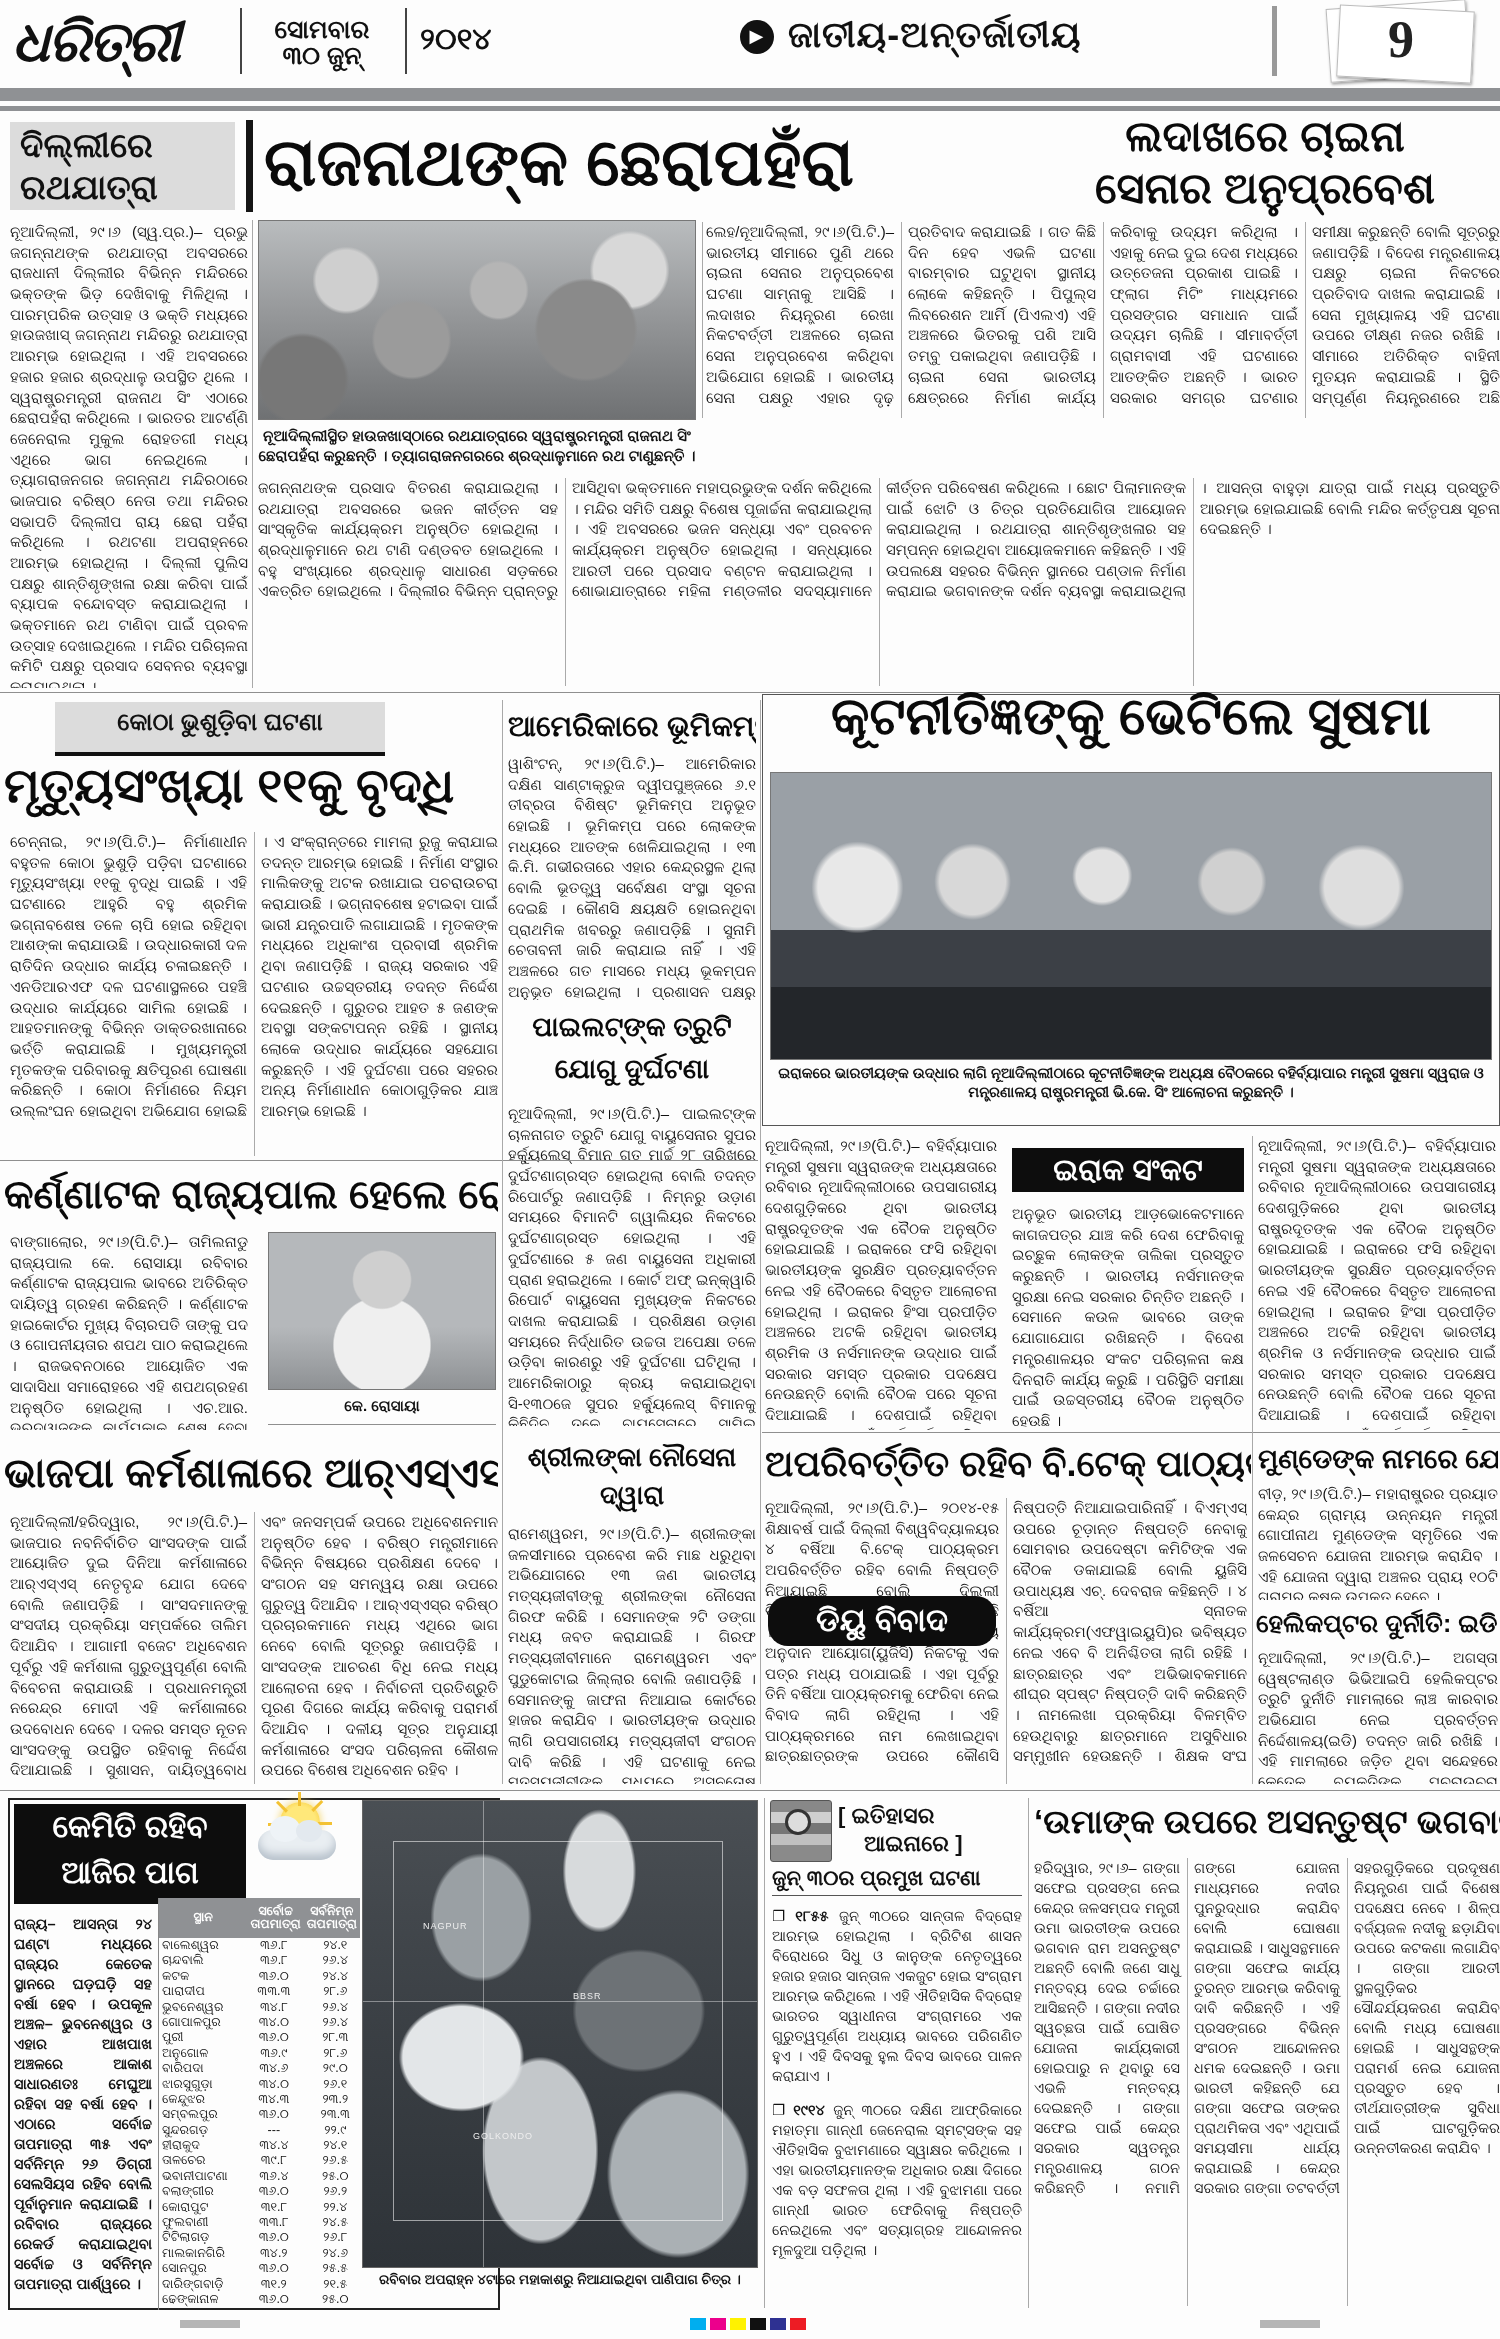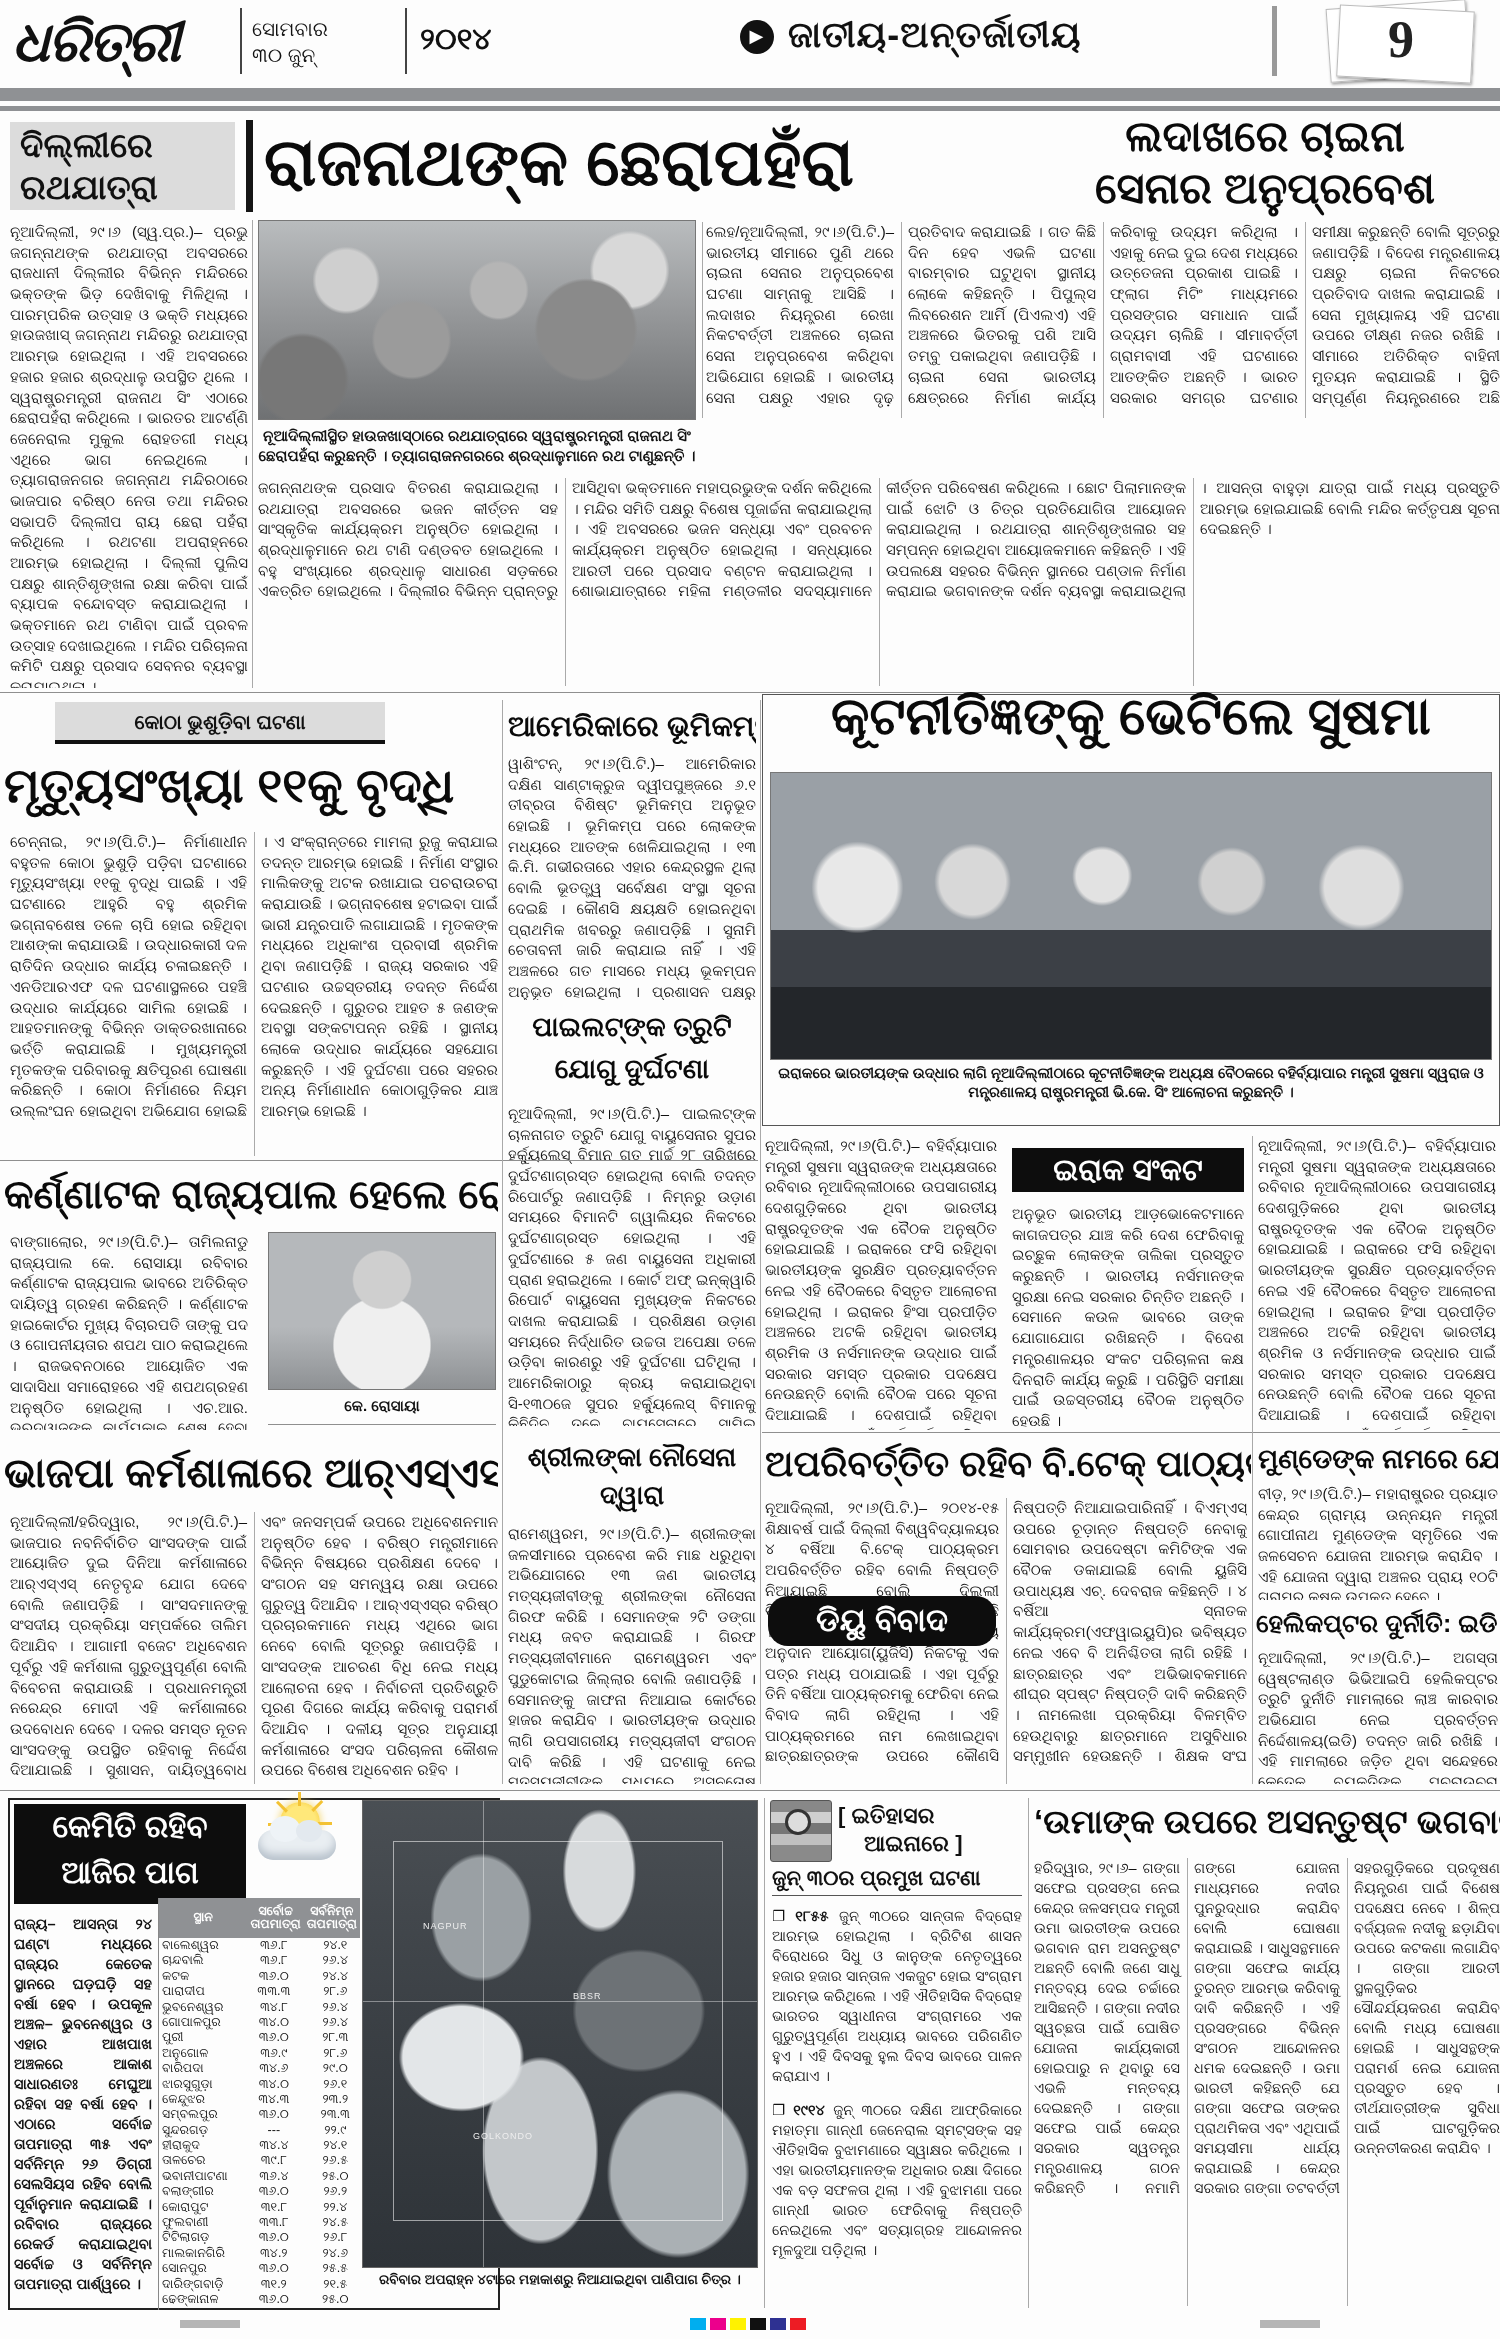--- a/index.html
+++ b/index.html
@@ -3,21 +3,21 @@
 <meta charset="utf-8">
 <style>
   html,body{margin:0;padding:0;background:#e8e8e8;}
   *{box-sizing:border-box;}
   body{font-family:"Liberation Sans","DejaVu Sans",sans-serif;color:#111;}
   #page{position:relative;width:1500px;height:2339px;background:#fdfdfd;margin:0 auto;overflow:hidden;}
 
   
   .masthead-title{position:absolute;left:12px;top:2px;width:220px;font-size:56px;font-weight:bold;font-style:italic;letter-spacing:-2px;line-height:80px;}
   .hdr-sep{position:absolute;top:8px;width:2px;height:66px;background:#444;}
-  .hdr-date{position:absolute;left:252px;top:16px;width:140px;font-size:20px;font-weight:normal;line-height:26px;}
+  .hdr-date{position:absolute;left:252px;top:16px;width:140px;font-size:25px;font-weight:bold;line-height:26px;text-align:center;}
   .hdr-year{position:absolute;left:420px;top:22px;font-size:30px;font-weight:bold;}
   .hdr-section{position:absolute;left:740px;top:14px;width:520px;font-size:36px;font-weight:bold;letter-spacing:1px;}
   .hdr-bullet{display:inline-block;width:34px;height:34px;border-radius:50%;background:#111;color:#fff;font-size:18px;text-align:center;line-height:34px;vertical-align:middle;margin-right:14px;}
   .hdr-bullet span{display:inline-block;transform:translatey(-1px);}
   .hdr-vline{position:absolute;left:1272px;top:6px;width:5px;height:70px;background:#999;}
   .page-corner{position:absolute;left:1310px;top:2px;width:175px;height:82px;}
   .sheet{position:absolute;background:#fff;border:1px solid #bbb;box-shadow:1px 2px 3px rgba(0,0,0,.35);}
   .sheet1{left:18px;top:2px;width:140px;height:74px;transform:rotate(-4deg);}
   .sheet2{left:28px;top:6px;width:135px;height:72px;transform:rotate(3deg);}
   .page-num{position:absolute;left:78px;top:8px;font-family:"Liberation Serif",serif;font-size:52px;font-weight:bold;color:#222;}
@@ -124,21 +124,21 @@
 
   <div class="photo" style="left:258px;top:220px;width:438px;height:200px;border:1px solid #777;"></div>
   <div class="caption" style="position:absolute;left:258px;top:426px;width:438px;height:44px;">ନୂଆଦିଲ୍ଲୀସ୍ଥିତ ହାଉଜଖାସ୍‌ଠାରେ ରଥଯାତ୍ରାରେ ସ୍ୱରାଷ୍ଟ୍ରମନ୍ତ୍ରୀ ରାଜନାଥ ସିଂ ଛେରାପହଁରା କରୁଛନ୍ତି । ତ୍ୟାଗରାଜନଗରରେ ଶ୍ରଦ୍ଧାଳୁମାନେ ରଥ ଟାଣୁଛନ୍ତି ।</div>
 
   <div class="body-text cols4" style="position:absolute;left:706px;top:222px;width:794px;height:196px;">ଲେହ/ନୂଆଦିଲ୍ଲୀ, ୨୯।୬(ପି.ଟି.)– ଭାରତୀୟ ସୀମାରେ ପୁଣି ଥରେ ଚାଇନା ସେନାର ଅନୁପ୍ରବେଶ ଘଟଣା ସାମ୍ନାକୁ ଆସିଛି । ଲଦାଖର ନିୟନ୍ତ୍ରଣ ରେଖା ନିକଟବର୍ତ୍ତୀ ଅଞ୍ଚଳରେ ଚାଇନା ସେନା ଅନୁପ୍ରବେଶ କରିଥିବା ଅଭିଯୋଗ ହୋଇଛି । ଭାରତୀୟ ସେନା ପକ୍ଷରୁ ଏହାର ଦୃଢ଼ ପ୍ରତିବାଦ କରାଯାଇଛି । ଗତ କିଛି ଦିନ ହେବ ଏଭଳି ଘଟଣା ବାରମ୍ବାର ଘଟୁଥିବା ସ୍ଥାନୀୟ ଲୋକେ କହିଛନ୍ତି । ପିପୁଲ୍ସ ଲିବରେଶନ ଆର୍ମି (ପିଏଲଏ) ଏହି ଅଞ୍ଚଳରେ ଭିତରକୁ ପଶି ଆସି ତମ୍ବୁ ପକାଇଥିବା ଜଣାପଡ଼ିଛି । ଚାଇନା ସେନା ଭାରତୀୟ କ୍ଷେତ୍ରରେ ନିର୍ମାଣ କାର୍ଯ୍ୟ କରିବାକୁ ଉଦ୍ୟମ କରିଥିଲା । ଏହାକୁ ନେଇ ଦୁଇ ଦେଶ ମଧ୍ୟରେ ଉତ୍ତେଜନା ପ୍ରକାଶ ପାଇଛି । ଫ୍ଲାଗ ମିଟିଂ ମାଧ୍ୟମରେ ପ୍ରସଙ୍ଗର ସମାଧାନ ପାଇଁ ଉଦ୍ୟମ ଚାଲିଛି । ସୀମାବର୍ତ୍ତୀ ଗ୍ରାମବାସୀ ଏହି ଘଟଣାରେ ଆତଙ୍କିତ ଅଛନ୍ତି । ଭାରତ ସରକାର ସମଗ୍ର ଘଟଣାର ସମୀକ୍ଷା କରୁଛନ୍ତି ବୋଲି ସୂତ୍ରରୁ ଜଣାପଡ଼ିଛି । ବିଦେଶ ମନ୍ତ୍ରଣାଳୟ ପକ୍ଷରୁ ଚାଇନା ନିକଟରେ ପ୍ରତିବାଦ ଦାଖଲ କରାଯାଇଛି । ସେନା ମୁଖ୍ୟାଳୟ ଏହି ଘଟଣା ଉପରେ ତୀକ୍ଷ୍ଣ ନଜର ରଖିଛି । ସୀମାରେ ଅତିରିକ୍ତ ବାହିନୀ ମୁତୟନ କରାଯାଇଛି । ସ୍ଥିତି ସମ୍ପୂର୍ଣ୍ଣ ନିୟନ୍ତ୍ରଣରେ ଅଛି ବୋଲି ପ୍ରତିରକ୍ଷା ସୂତ୍ରରୁ କୁହାଯାଇଛି । ଚାଇନା ସେନାର ଏଭଳି କାର୍ଯ୍ୟକଳାପ ଦ୍ୱିପାକ୍ଷିକ ସମ୍ପର୍କରେ ପ୍ରଭାବ ପକାଇପାରେ ବୋଲି କୂଟନୈତିକ ମହଲରେ ଆଲୋଚନା ହେଉଛି । ଉଭୟ ଦେଶର ସେନା ଅଧିକାରୀଙ୍କ ମଧ୍ୟରେ ଆଲୋଚନା ପରେ ପରିସ୍ଥିତି ସ୍ୱାଭାବିକ ହୋଇଥିବା ଜଣାଯାଇଛି ।</div>
 
   <div class="body-text cols4" style="position:absolute;left:258px;top:478px;width:1242px;height:208px;">ଜଗନ୍ନାଥଙ୍କ ପ୍ରସାଦ ବିତରଣ କରାଯାଇଥିଲା । ରଥଯାତ୍ରା ଅବସରରେ ଭଜନ କୀର୍ତ୍ତନ ସହ ସାଂସ୍କୃତିକ କାର୍ଯ୍ୟକ୍ରମ ଅନୁଷ୍ଠିତ ହୋଇଥିଲା । ଶ୍ରଦ୍ଧାଳୁମାନେ ରଥ ଟାଣି ଦଣ୍ଡବତ ହୋଇଥିଲେ । ବହୁ ସଂଖ୍ୟାରେ ଶ୍ରଦ୍ଧାଳୁ ସାଧାରଣ ସଡ଼କରେ ଏକତ୍ରିତ ହୋଇଥିଲେ । ଦିଲ୍ଲୀର ବିଭିନ୍ନ ପ୍ରାନ୍ତରୁ ଆସିଥିବା ଭକ୍ତମାନେ ମହାପ୍ରଭୁଙ୍କ ଦର୍ଶନ କରିଥିଲେ । ମନ୍ଦିର ସମିତି ପକ୍ଷରୁ ବିଶେଷ ପୂଜାର୍ଚ୍ଚନା କରାଯାଇଥିଲା । ଏହି ଅବସରରେ ଭଜନ ସନ୍ଧ୍ୟା ଏବଂ ପ୍ରବଚନ କାର୍ଯ୍ୟକ୍ରମ ଅନୁଷ୍ଠିତ ହୋଇଥିଲା । ସନ୍ଧ୍ୟାରେ ଆରତୀ ପରେ ପ୍ରସାଦ ବଣ୍ଟନ କରାଯାଇଥିଲା । ଶୋଭାଯାତ୍ରାରେ ମହିଳା ମଣ୍ଡଳୀର ସଦସ୍ୟାମାନେ କୀର୍ତ୍ତନ ପରିବେଷଣ କରିଥିଲେ । ଛୋଟ ପିଲାମାନଙ୍କ ପାଇଁ ଝୋଟି ଓ ଚିତ୍ର ପ୍ରତିଯୋଗିତା ଆୟୋଜନ କରାଯାଇଥିଲା । ରଥଯାତ୍ରା ଶାନ୍ତିଶୃଙ୍ଖଳାର ସହ ସମ୍ପନ୍ନ ହୋଇଥିବା ଆୟୋଜକମାନେ କହିଛନ୍ତି । ଏହି ଉପଲକ୍ଷେ ସହରର ବିଭିନ୍ନ ସ୍ଥାନରେ ପଣ୍ଡାଳ ନିର୍ମାଣ କରାଯାଇ ଭଗବାନଙ୍କ ଦର୍ଶନ ବ୍ୟବସ୍ଥା କରାଯାଇଥିଲା । ଆସନ୍ତା ବାହୁଡ଼ା ଯାତ୍ରା ପାଇଁ ମଧ୍ୟ ପ୍ରସ୍ତୁତି ଆରମ୍ଭ ହୋଇଯାଇଛି ବୋଲି ମନ୍ଦିର କର୍ତ୍ତୃପକ୍ଷ ସୂଚନା ଦେଇଛନ୍ତି ।</div>
 
   <div class="hline" style="left:0;top:692px;width:1500px;"></div>
 
-  <div class="kicker" style="position:absolute;left:55px;top:702px;width:330px;height:42px;font-size:20px;line-height:40px;text-align:center;border-bottom:4px solid #111;">କୋଠା ଭୁଶୁଡ଼ିବା ଘଟଣା</div>
+  <div class="kicker" style="position:absolute;left:55px;top:702px;width:330px;height:54px;font-size:24px;line-height:40px;text-align:center;border-bottom:4px solid #111;">କୋଠା ଭୁଶୁଡ଼ିବା ଘଟଣା</div>
   <div class="headline" style="position:absolute;left:4px;top:756px;width:494px;height:62px;font-size:48px;line-height:60px;white-space:nowrap;overflow:hidden;">ମୃତ୍ୟୁସଂଖ୍ୟା ୧୧କୁ ବୃଦ୍ଧି</div>
   <div class="body-text cols2" style="position:absolute;left:10px;top:832px;width:488px;height:324px;">ଚେନ୍ନାଇ, ୨୯।୬(ପି.ଟି.)– ନିର୍ମାଣାଧୀନ ବହୁତଳ କୋଠା ଭୁଶୁଡ଼ି ପଡ଼ିବା ଘଟଣାରେ ମୃତ୍ୟୁସଂଖ୍ୟା ୧୧କୁ ବୃଦ୍ଧି ପାଇଛି । ଏହି ଘଟଣାରେ ଆହୁରି ବହୁ ଶ୍ରମିକ ଭଗ୍ନାବଶେଷ ତଳେ ଚାପି ହୋଇ ରହିଥିବା ଆଶଙ୍କା କରାଯାଉଛି । ଉଦ୍ଧାରକାରୀ ଦଳ ରାତିଦିନ ଉଦ୍ଧାର କାର୍ଯ୍ୟ ଚଳାଇଛନ୍ତି । ଏନଡିଆରଏଫ ଦଳ ଘଟଣାସ୍ଥଳରେ ପହଞ୍ଚି ଉଦ୍ଧାର କାର୍ଯ୍ୟରେ ସାମିଲ ହୋଇଛି । ଆହତମାନଙ୍କୁ ବିଭିନ୍ନ ଡାକ୍ତରଖାନାରେ ଭର୍ତ୍ତି କରାଯାଇଛି । ମୁଖ୍ୟମନ୍ତ୍ରୀ ମୃତକଙ୍କ ପରିବାରକୁ କ୍ଷତିପୂରଣ ଘୋଷଣା କରିଛନ୍ତି । କୋଠା ନିର୍ମାଣରେ ନିୟମ ଉଲ୍ଲଂଘନ ହୋଇଥିବା ଅଭିଯୋଗ ହୋଇଛି । ଏ ସଂକ୍ରାନ୍ତରେ ମାମଲା ରୁଜୁ କରାଯାଇ ତଦନ୍ତ ଆରମ୍ଭ ହୋଇଛି । ନିର୍ମାଣ ସଂସ୍ଥାର ମାଲିକଙ୍କୁ ଅଟକ ରଖାଯାଇ ପଚରାଉଚରା କରାଯାଉଛି । ଭଗ୍ନାବଶେଷ ହଟାଇବା ପାଇଁ ଭାରୀ ଯନ୍ତ୍ରପାତି ଲଗାଯାଇଛି । ମୃତକଙ୍କ ମଧ୍ୟରେ ଅଧିକାଂଶ ପ୍ରବାସୀ ଶ୍ରମିକ ଥିବା ଜଣାପଡ଼ିଛି । ରାଜ୍ୟ ସରକାର ଏହି ଘଟଣାର ଉଚ୍ଚସ୍ତରୀୟ ତଦନ୍ତ ନିର୍ଦ୍ଦେଶ ଦେଇଛନ୍ତି । ଗୁରୁତର ଆହତ ୫ ଜଣଙ୍କ ଅବସ୍ଥା ସଙ୍କଟାପନ୍ନ ରହିଛି । ସ୍ଥାନୀୟ ଲୋକେ ଉଦ୍ଧାର କାର୍ଯ୍ୟରେ ସହଯୋଗ କରୁଛନ୍ତି । ଏହି ଦୁର୍ଘଟଣା ପରେ ସହରର ଅନ୍ୟ ନିର୍ମାଣାଧୀନ କୋଠାଗୁଡ଼ିକର ଯାଞ୍ଚ ଆରମ୍ଭ ହୋଇଛି ।</div>
 
   <div class="headline" style="position:absolute;left:508px;top:708px;width:248px;height:38px;font-size:29px;line-height:36px;white-space:nowrap;overflow:hidden;">ଆମେରିକାରେ ଭୂମିକମ୍ପ</div>
   <div class="body-text" style="position:absolute;left:508px;top:754px;width:248px;height:246px;">ୱାଶିଂଟନ୍, ୨୯।୬(ପି.ଟି.)– ଆମେରିକାର ଦକ୍ଷିଣ ସାଣ୍ଟାକ୍ରୁଜ ଦ୍ୱୀପପୁଞ୍ଜରେ ୬.୧ ତୀବ୍ରତା ବିଶିଷ୍ଟ ଭୂମିକମ୍ପ ଅନୁଭୂତ ହୋଇଛି । ଭୂମିକମ୍ପ ପରେ ଲୋକଙ୍କ ମଧ୍ୟରେ ଆତଙ୍କ ଖେଳିଯାଇଥିଲା । ୧୩ କି.ମି. ଗଭୀରତାରେ ଏହାର କେନ୍ଦ୍ରସ୍ଥଳ ଥିଲା ବୋଲି ଭୂତତ୍ତ୍ୱ ସର୍ବେକ୍ଷଣ ସଂସ୍ଥା ସୂଚନା ଦେଇଛି । କୌଣସି କ୍ଷୟକ୍ଷତି ହୋଇନଥିବା ପ୍ରାଥମିକ ଖବରରୁ ଜଣାପଡ଼ିଛି । ସୁନାମି ଚେତାବନୀ ଜାରି କରାଯାଇ ନାହିଁ । ଏହି ଅଞ୍ଚଳରେ ଗତ ମାସରେ ମଧ୍ୟ ଭୂକମ୍ପନ ଅନୁଭୂତ ହୋଇଥିଲା । ପ୍ରଶାସନ ପକ୍ଷରୁ ସତର୍କତାମୂଳକ ପଦକ୍ଷେପ ନିଆଯାଇଛି । ଲୋକଙ୍କୁ ଘର ବାହାରେ ରହିବାକୁ ପରାମର୍ଶ ଦିଆଯାଇଥିଲା । ଭୂକମ୍ପନ ପରେ କେତେକ ଆଫଟରସକ୍ ମଧ୍ୟ ଅନୁଭୂତ ହୋଇଛି ।</div>
   <div class="headline" style="position:absolute;left:506px;top:1006px;width:252px;height:92px;font-size:27px;line-height:42px;text-align:center;overflow:hidden;">
     <div>ପାଇଲଟ୍‌ଙ୍କ ତ୍ରୁଟି ଯୋଗୁ ଦୁର୍ଘଟଣା</div>
     <div>ଗ୍ରସ୍ତ ହୋଇଥିଲା ହର୍କ୍ୟୁଲେସ୍</div>
   </div>
   <div class="body-text" style="position:absolute;left:508px;top:1104px;width:248px;height:322px;">ନୂଆଦିଲ୍ଲୀ, ୨୯।୬(ପି.ଟି.)– ପାଇଲଟ୍‌ଙ୍କ ଚାଳନାଗତ ତ୍ରୁଟି ଯୋଗୁ ବାୟୁସେନାର ସୁପର ହର୍କ୍ୟୁଲେସ୍ ବିମାନ ଗତ ମାର୍ଚ୍ଚ ୨୮ ତାରିଖରେ ଦୁର୍ଘଟଣାଗ୍ରସ୍ତ ହୋଇଥିଲା ବୋଲି ତଦନ୍ତ ରିପୋର୍ଟରୁ ଜଣାପଡ଼ିଛି । ନିମ୍ନରୁ ଉଡ଼ାଣ ସମୟରେ ବିମାନଟି ଗ୍ୱାଲିୟର ନିକଟରେ ଦୁର୍ଘଟଣାଗ୍ରସ୍ତ ହୋଇଥିଲା । ଏହି ଦୁର୍ଘଟଣାରେ ୫ ଜଣ ବାୟୁସେନା ଅଧିକାରୀ ପ୍ରାଣ ହରାଇଥିଲେ । କୋର୍ଟ ଅଫ୍ ଇନ୍‌କ୍ୱାରି ରିପୋର୍ଟ ବାୟୁସେନା ମୁଖ୍ୟଙ୍କ ନିକଟରେ ଦାଖଲ କରାଯାଇଛି । ପ୍ରଶିକ୍ଷଣ ଉଡ଼ାଣ ସମୟରେ ନିର୍ଦ୍ଧାରିତ ଉଚ୍ଚତା ଅପେକ୍ଷା ତଳେ ଉଡ଼ିବା କାରଣରୁ ଏହି ଦୁର୍ଘଟଣା ଘଟିଥିଲା । ଆମେରିକାଠାରୁ କ୍ରୟ କରାଯାଇଥିବା ସି-୧୩୦ଜେ ସୁପର ହର୍କ୍ୟୁଲେସ୍ ବିମାନକୁ କିଛିଦିନ ତଳେ ବାୟୁସେନାରେ ସାମିଲ କରାଯାଇଥିଲା । ଭବିଷ୍ୟତରେ ଏଭଳି ଦୁର୍ଘଟଣା ରୋକିବା ପାଇଁ ପ୍ରଶିକ୍ଷଣ ପ୍ରକ୍ରିୟାରେ ସଂଶୋଧନ କରାଯିବ ବୋଲି ବାୟୁସେନା ସୂତ୍ରରୁ କୁହାଯାଇଛି । ଦୁର୍ଘଟଣାଗ୍ରସ୍ତ ବିମାନର ବ୍ଲାକବକ୍ସ ତଥ୍ୟ ବିଶ୍ଳେଷଣ କରାଯାଇଛି । ସମସ୍ତ ହର୍କ୍ୟୁଲେସ୍ ବିମାନର ଯାଞ୍ଚ କରାଯାଇଥିବା ସୂଚନା ମିଳିଛି ।</div>

